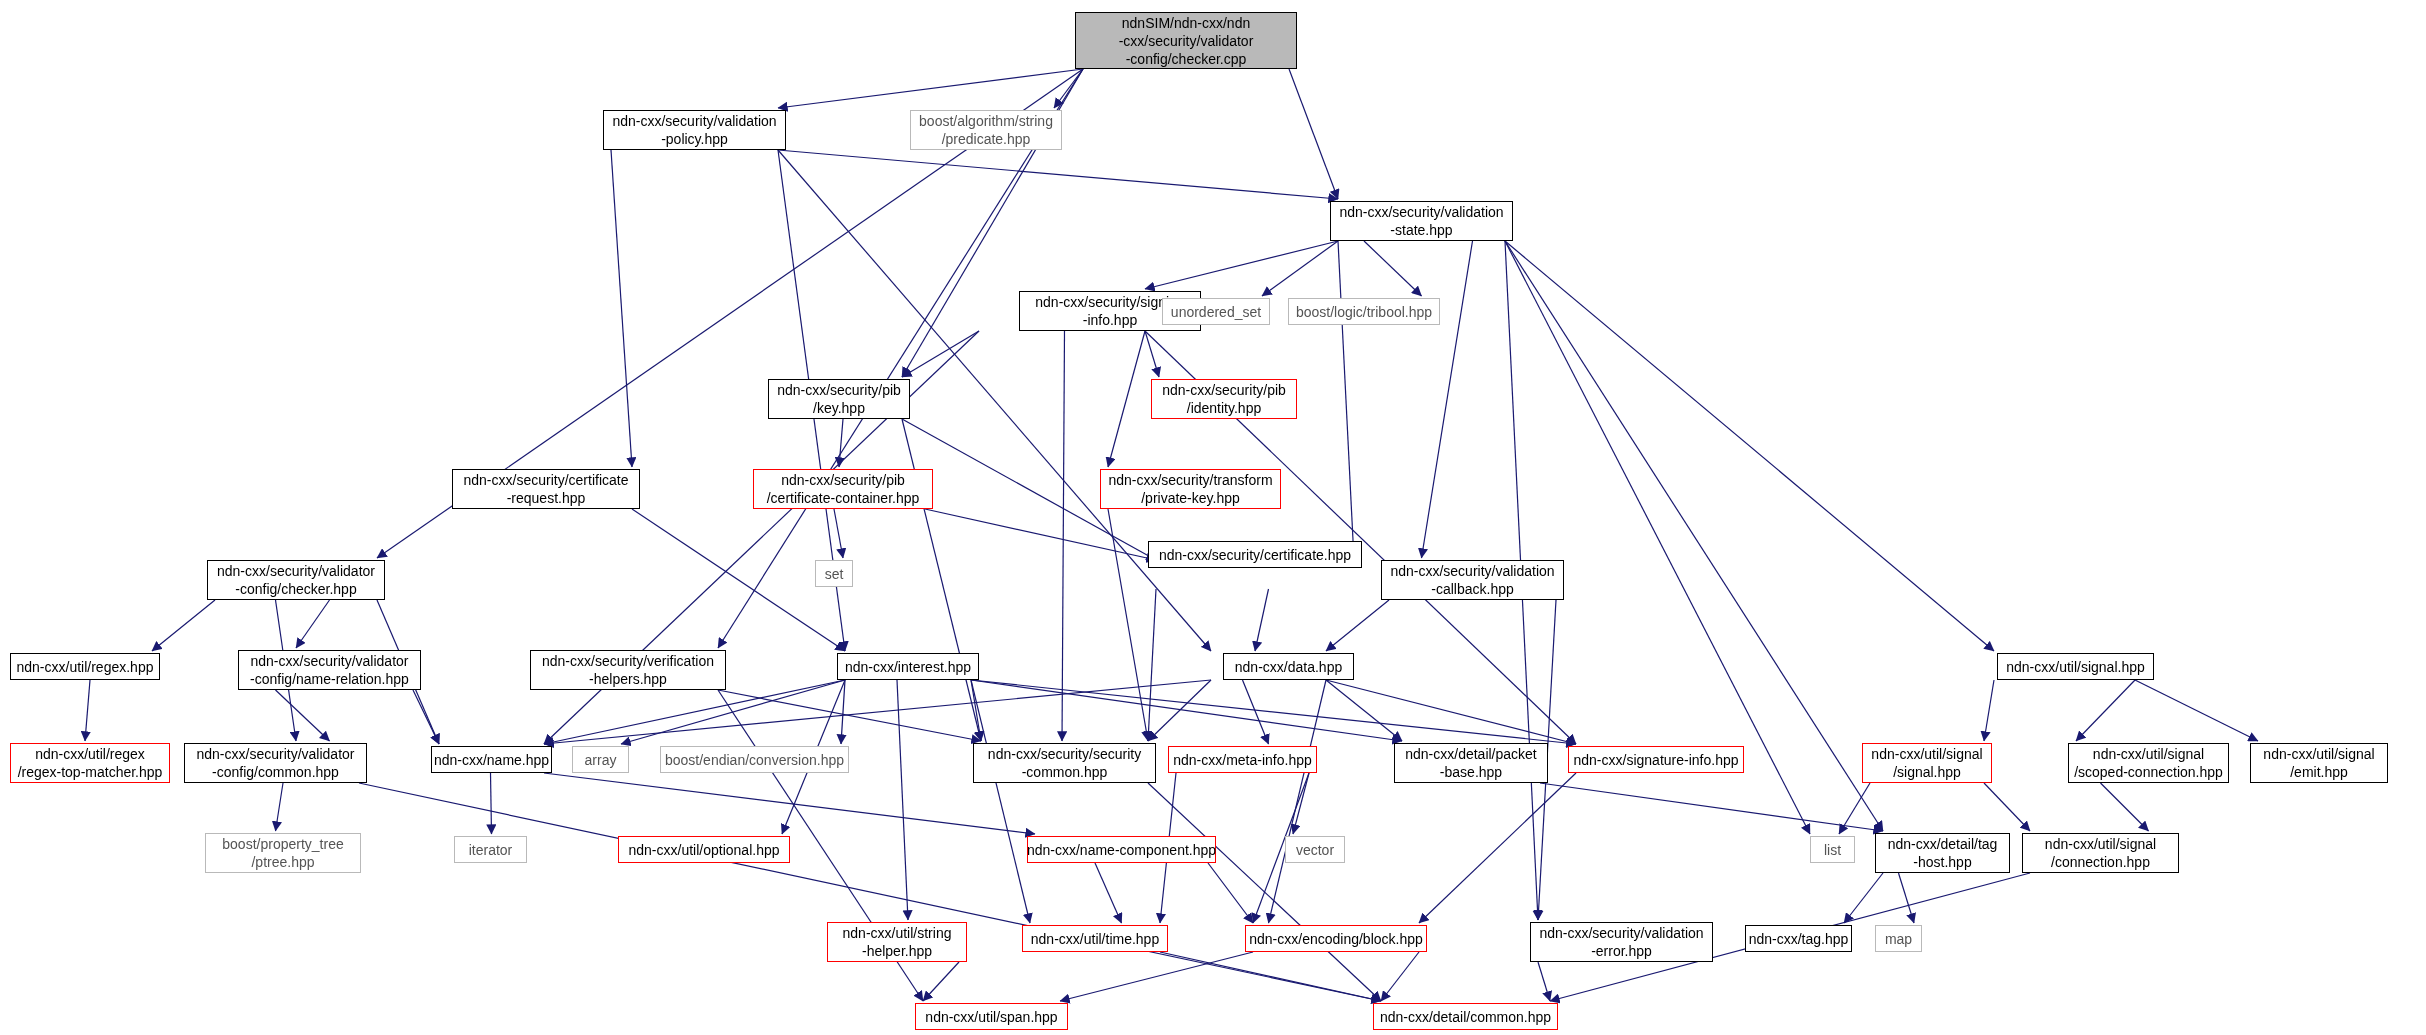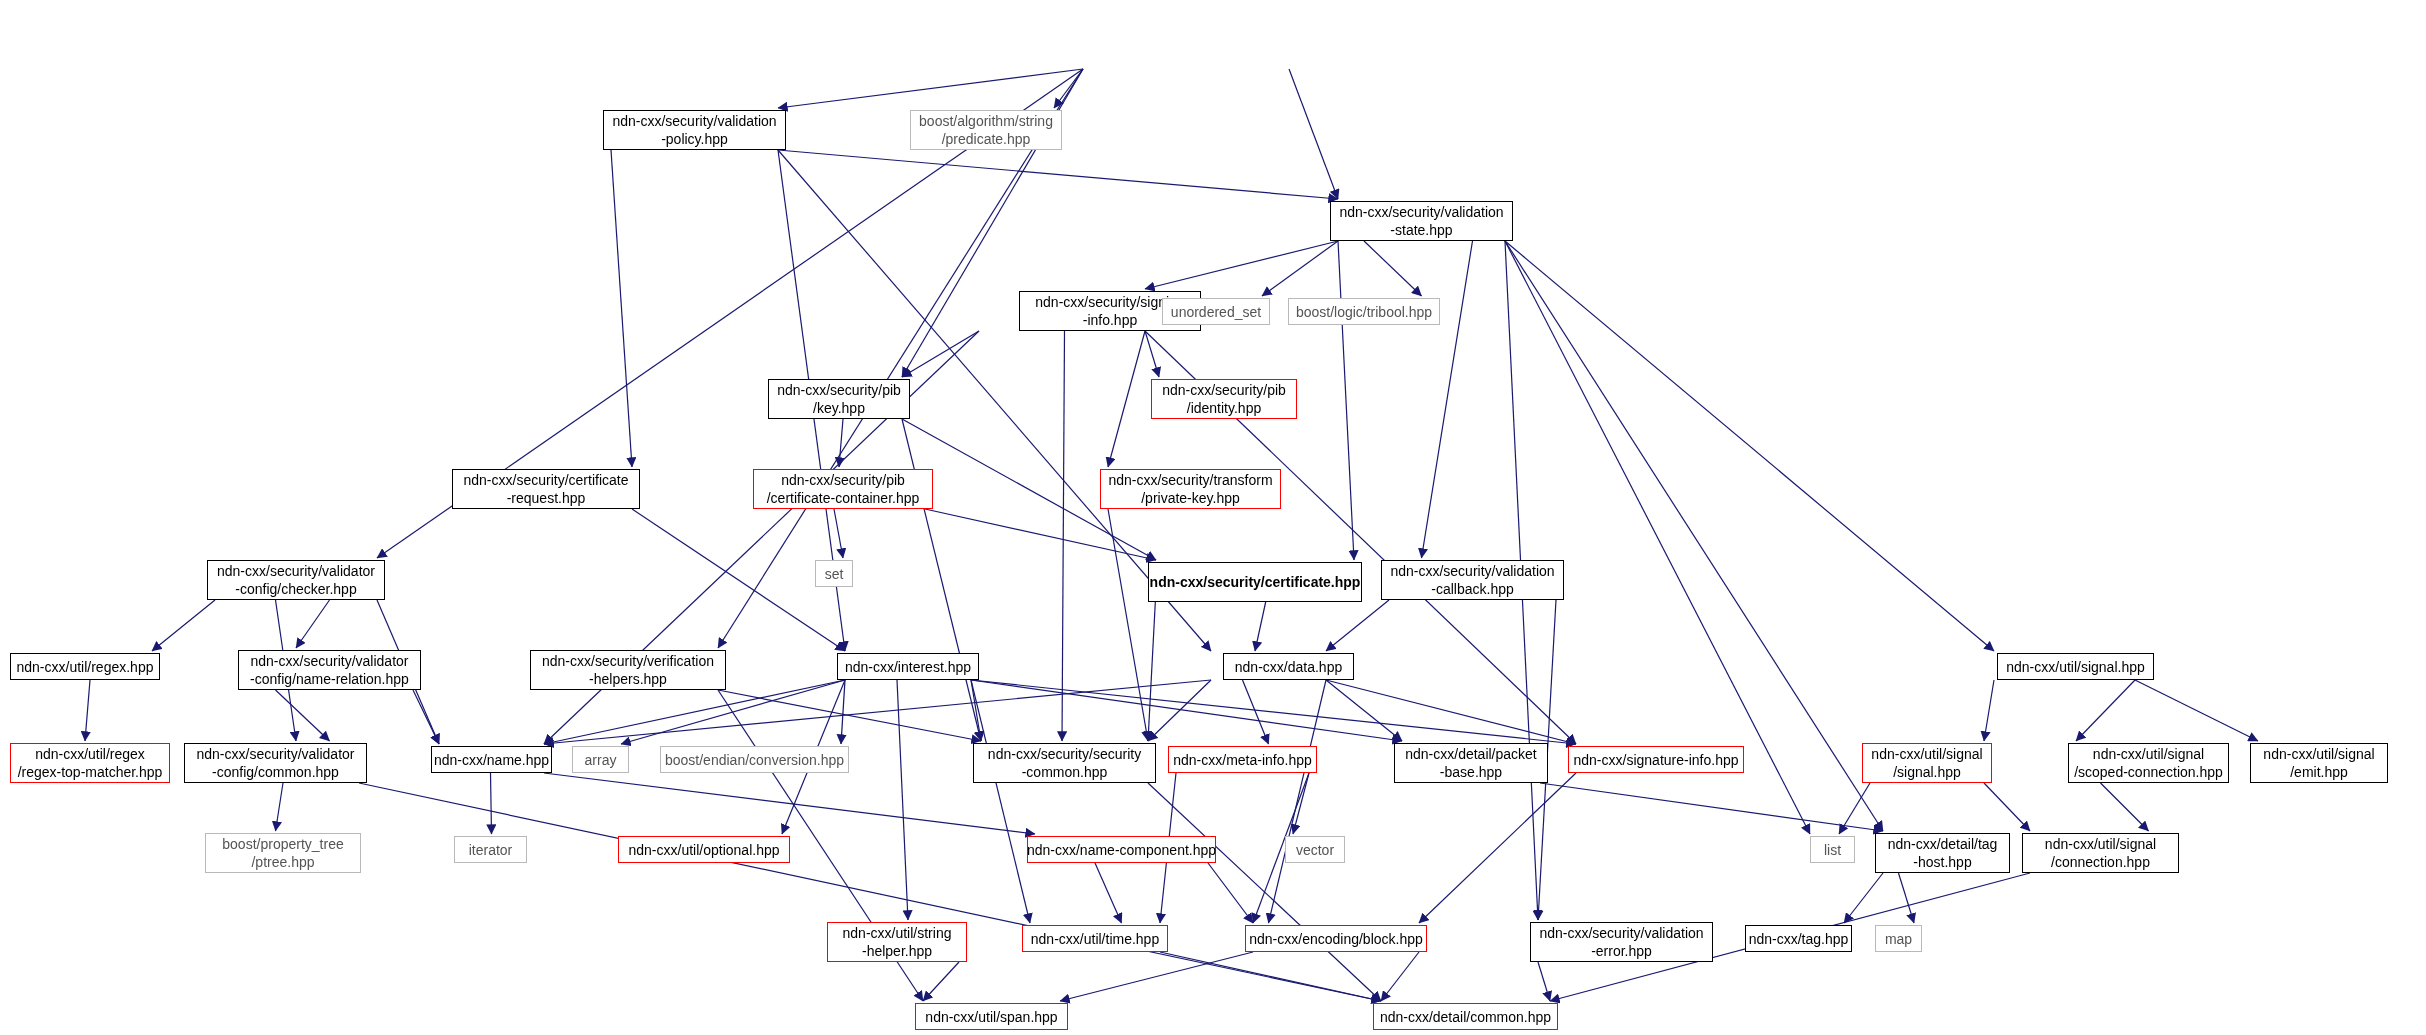--- a/index.html
+++ b/index.html
@@ -140,20 +140,23 @@
       <line x1="1883" y1="873" x2="1844" y2="923" stroke="#191970" stroke-width="1.2" marker-end="url(#arrow)"></line>
       <line x1="1898.5" y1="873" x2="1914" y2="923" stroke="#191970" stroke-width="1.2" marker-end="url(#arrow)"></line>
       <line x1="2030" y1="873" x2="1550" y2="1001" stroke="#191970" stroke-width="1.2" marker-end="url(#arrow)"></line>
       <line x1="959" y1="962" x2="923" y2="1001" stroke="#191970" stroke-width="1.2" marker-end="url(#arrow)"></line>
       <line x1="1160" y1="952" x2="1381" y2="1001" stroke="#191970" stroke-width="1.2" marker-end="url(#arrow)"></line>
       <line x1="1253" y1="952" x2="1060" y2="1001" stroke="#191970" stroke-width="1.2" marker-end="url(#arrow)"></line>
       <line x1="1419" y1="952" x2="1381" y2="1001" stroke="#191970" stroke-width="1.2" marker-end="url(#arrow)"></line>
       <line x1="1538" y1="962" x2="1550" y2="1001" stroke="#191970" stroke-width="1.2" marker-end="url(#arrow)"></line>
     </svg>
 
+<div class="node root" style="left: 1075px; top: 12px; width: 222px; height: 57px; background: rgb(185, 185, 185);">ndnSIM/ndn-cxx/ndn
+-cxx/security/validator
+-config/checker.cpp</div>
     <div class="node normal" style="left: 603px; top: 110px; width: 183px; height: 40px;">ndn-cxx/security/validation
 -policy.hpp</div>
     <div class="node external" style="left: 910px; top: 110px; width: 152px; height: 40px;">boost/algorithm/string
 /predicate.hpp</div>
     <div class="node normal" style="left: 1330px; top: 201px; width: 183px; height: 40px;">ndn-cxx/security/validation
 -state.hpp</div>
     <div class="node normal" style="left: 971px; top: 291px; width: 182px; height: 40px; margin-left: 48px;">ndn-cxx/security/signing
 -info.hpp</div>
     <div class="node external" style="left: 1162px; top: 298px; width: 108px; height: 27px;">unordered_set</div>
     <div class="node external" style="left: 1288px; top: 298px; width: 152px; height: 27px;">boost/logic/tribool.hpp</div>
@@ -161,21 +164,21 @@
 /key.hpp</div>
     <div class="node incomplete" style="left: 1151px; top: 379px; width: 146px; height: 40px;">ndn-cxx/security/pib
 /identity.hpp</div>
     <div class="node normal" style="left: 452px; top: 469px; width: 188px; height: 40px;">ndn-cxx/security/certificate
 -request.hpp</div>
     <div class="node incomplete" style="left: 753px; top: 469px; width: 180px; height: 40px;">ndn-cxx/security/pib
 /certificate-container.hpp</div>
     <div class="node incomplete" style="left: 1100px; top: 469px; width: 181px; height: 40px;">ndn-cxx/security/transform
 /private-key.hpp</div>
     <div class="node external" style="left: 815px; top: 560px; width: 38px; height: 27px;">set</div>
-    <div class="node normal" style="left: 1148px; top: 562px; width: 214px; height: 40px; font-weight: bold;">ndn-cxx/security/certificate.hpp</div>
+    <div class="node normal" style="left: 1148px; top: 541px; width: 214px; height: 27px;">ndn-cxx/security/certificate.hpp</div>
     <div class="node normal" style="left: 1381px; top: 560px; width: 183px; height: 40px;">ndn-cxx/security/validation
 -callback.hpp</div>
     <div class="node normal" style="left: 207px; top: 560px; width: 178px; height: 40px;">ndn-cxx/security/validator
 -config/checker.hpp</div>
     <div class="node normal" style="left: 10px; top: 653px; width: 150px; height: 27px;">ndn-cxx/util/regex.hpp</div>
     <div class="node normal" style="left: 238px; top: 650px; width: 183px; height: 40px;">ndn-cxx/security/validator
 -config/name-relation.hpp</div>
     <div class="node normal" style="left: 530px; top: 650px; width: 196px; height: 40px;">ndn-cxx/security/verification
 -helpers.hpp</div>
     <div class="node normal" style="left: 837px; top: 653px; width: 142px; height: 27px;">ndn-cxx/interest.hpp</div>

